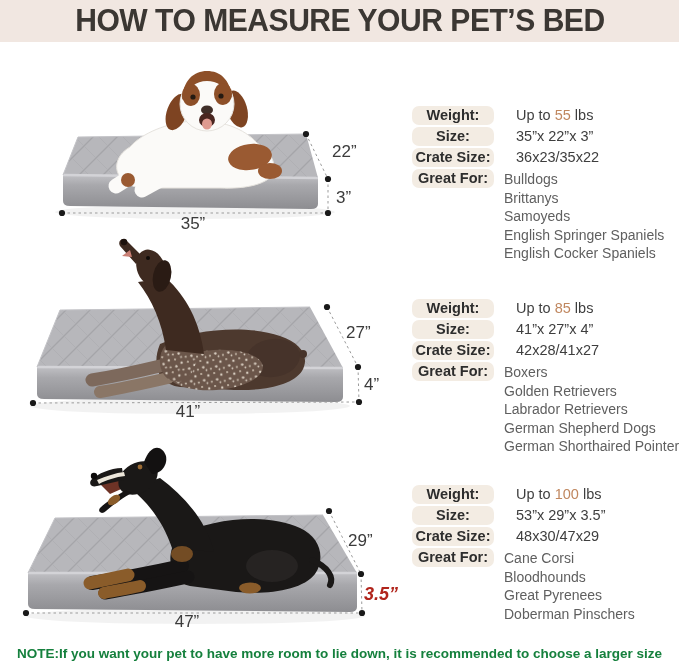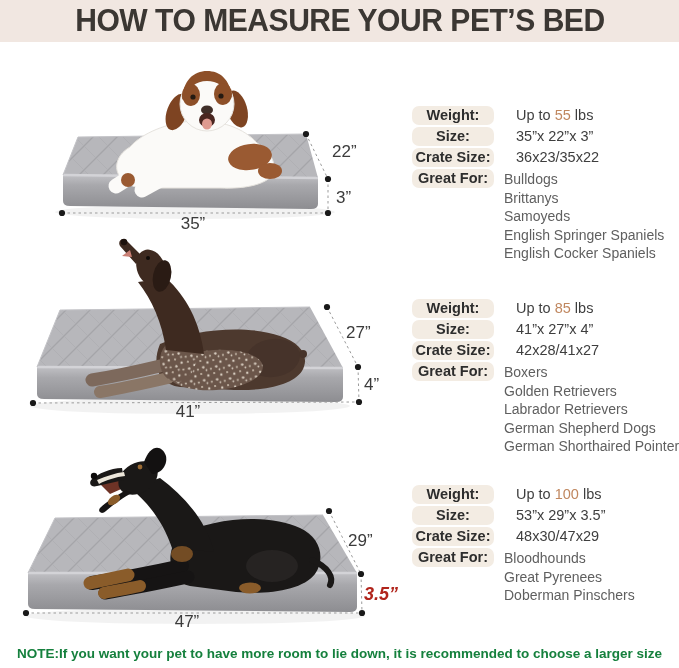--- a/index.html
+++ b/index.html
@@ -248,20 +248,21 @@
     <span class="pill">Size:</span>
     <span class="value">53”x 29”x 3.5”</span>
   </div>
   <div class="spec-row">
     <span class="pill">Crate Size:</span>
     <span class="value">48x30/47x29</span>
   </div>
   <div class="spec-row great">
     <span class="pill">Great For:</span>
     <div class="breeds">
+      <div class="breed">Cane Corsi</div>
       <div class="breed">Bloodhounds</div>
       <div class="breed">Great Pyrenees</div>
       <div class="breed">Doberman Pinschers</div>
     </div>
   </div>
 </div>
 
 <div class="note">NOTE:If you want your pet to have more room to lie down, it is recommended to choose a larger size</div>
 
 </body></html>

